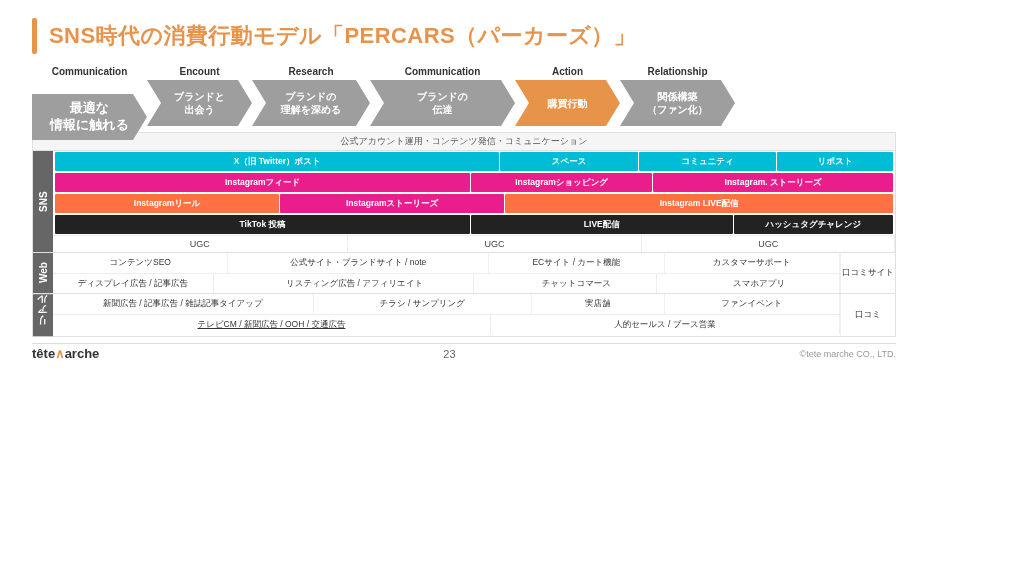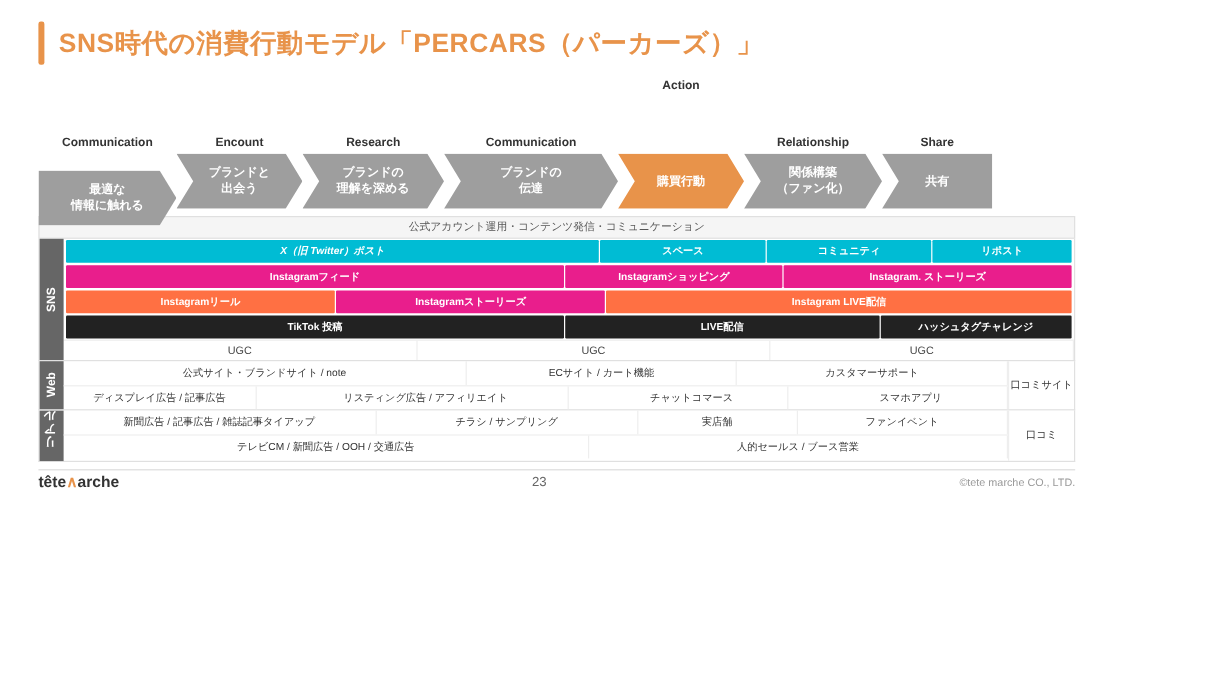--- a/index.html
+++ b/index.html
@@ -53,21 +53,21 @@
 
   <div class="title-bar">
     <div class="title-accent"></div>
     <h1 class="main-title">SNS時代の消費行動モデル「PERCARS（パーカーズ）」</h1>
   </div>
 
   <div style="display:flex; align-items:flex-end; width:100%; margin-bottom:6px; gap:0;">
   <div style="display: flex; flex-direction: column; align-items: center; width: 115px;">
         <div style="font-size: 10px; font-weight: 600; color: rgb(51, 51, 51); margin-bottom: 3px; text-align: center; white-space: nowrap;">Communication</div>
         <div style="width: 100%; height: 46px; display: flex; align-items: center; justify-content: center;">
-          <div style="width: 100%; height: 100%; background: rgb(158, 158, 158); clip-path: polygon(0px 0px, calc(100% - 14px) 0px, 100% 50%, calc(100% - 14px) 100%, 0px 100%); display: flex; align-items: center; justify-content: center; font-size: 10px; font-weight: bold; color: rgb(255, 255, 255); text-align: center; line-height: 1.3; white-space: pre-line; padding: 0px 8px; margin-top: 28px;">最適な
+          <div style="width: 100%; height: 100%; background: rgb(158, 158, 158); clip-path: polygon(0px 0px, calc(100% - 14px) 0px, 100% 50%, calc(100% - 14px) 100%, 0px 100%); display: flex; align-items: center; justify-content: center; font-size: 13px; font-weight: bold; color: rgb(255, 255, 255); text-align: center; line-height: 1.3; white-space: pre-line; padding: 0px 8px; margin-top: 28px;">最適な
 情報に触れる</div>
         </div>
       </div>
       <div style="display: flex; flex-direction: column; align-items: center; width: 105px;">
         <div style="font-size: 10px; font-weight: 600; color: rgb(51, 51, 51); margin-bottom: 3px; text-align: center; white-space: nowrap;">Encount</div>
         <div style="width: 100%; height: 46px; display: flex; align-items: center; justify-content: center;">
           <div style="width: 100%; height: 100%; background: rgb(158, 158, 158); clip-path: polygon(0px 0px, calc(100% - 14px) 0px, 100% 50%, calc(100% - 14px) 100%, 0px 100%, 14px 50%); display: flex; align-items: center; justify-content: center; font-size: 10px; font-weight: bold; color: rgb(255, 255, 255); text-align: center; line-height: 1.3; white-space: pre-line; padding: 0px 8px;">ブランドと
 出会う</div>
         </div>
       </div>
@@ -78,48 +78,42 @@
 理解を深める</div>
         </div>
       </div>
       <div style="display: flex; flex-direction: column; align-items: center; width: 145px;">
         <div style="font-size: 10px; font-weight: 600; color: rgb(51, 51, 51); margin-bottom: 3px; text-align: center; white-space: nowrap;">Communication</div>
         <div style="width: 100%; height: 46px; display: flex; align-items: center; justify-content: center;">
           <div style="width: 100%; height: 100%; background: rgb(158, 158, 158); clip-path: polygon(0px 0px, calc(100% - 14px) 0px, 100% 50%, calc(100% - 14px) 100%, 0px 100%, 14px 50%); display: flex; align-items: center; justify-content: center; font-size: 10px; font-weight: bold; color: rgb(255, 255, 255); text-align: center; line-height: 1.3; white-space: pre-line; padding: 0px 8px;">ブランドの
 伝達</div>
         </div>
       </div>
-      <div style="display: flex; flex-direction: column; align-items: center; width: 105px; gap: 48px;">
+      <div style="display: flex; flex-direction: column; align-items: center; width: 105px;">
         <div style="font-size: 10px; font-weight: 600; color: rgb(51, 51, 51); margin-bottom: 3px; text-align: center; white-space: nowrap;">Action</div>
         <div style="width: 100%; height: 46px; display: flex; align-items: center; justify-content: center;">
           <div style="width: 100%; height: 100%; background: rgb(232, 147, 74); clip-path: polygon(0px 0px, calc(100% - 14px) 0px, 100% 50%, calc(100% - 14px) 100%, 0px 100%, 14px 50%); display: flex; align-items: center; justify-content: center; font-size: 10px; font-weight: bold; color: rgb(255, 255, 255); text-align: center; line-height: 1.3; white-space: pre-line; padding: 0px 8px;">購買行動</div>
         </div>
       </div>
       <div style="display: flex; flex-direction: column; align-items: center; width: 115px;">
         <div style="font-size: 10px; font-weight: 600; color: rgb(51, 51, 51); margin-bottom: 3px; text-align: center; white-space: nowrap;">Relationship</div>
         <div style="width: 100%; height: 46px; display: flex; align-items: center; justify-content: center;">
           <div style="width: 100%; height: 100%; background: rgb(158, 158, 158); clip-path: polygon(0px 0px, calc(100% - 14px) 0px, 100% 50%, calc(100% - 14px) 100%, 0px 100%, 14px 50%); display: flex; align-items: center; justify-content: center; font-size: 10px; font-weight: bold; color: rgb(255, 255, 255); text-align: center; line-height: 1.3; white-space: pre-line; padding: 0px 8px;">関係構築
 （ファン化）</div>
         </div>
       </div>
-      <div style="display: flex; flex-direction: column; align-items: center; width: 92px;">
-        <div style="font-size: 10px; font-weight: 600; color: rgb(51, 51, 51); margin-bottom: 3px; text-align: center; white-space: nowrap;">Share</div>
-        <div style="width: 100%; height: 46px; display: flex; align-items: center; justify-content: center;">
-          <div style="width: 100%; height: 100%; background: rgb(158, 158, 158); clip-path: polygon(0px 0px, 100% 0px, 100% 100%, 0px 100%, 14px 50%); display: flex; align-items: center; justify-content: center; font-size: 10px; font-weight: bold; color: rgb(255, 255, 255); text-align: center; line-height: 1.3; white-space: pre-line; padding: 0px 8px;">共有</div>
-        </div>
-      </div>
     </div>
 
   <div style="width:100%;">
   <div style="background: rgb(245, 245, 245); text-align: center; font-size: 9px; color: rgb(85, 85, 85); padding: 2px; border: 1px solid rgb(224, 224, 224); margin-top: 0px;">公式アカウント運用・コンテンツ発信・コミュニケーション</div>
       <div style="display: flex; width: 100%; border-right: 1px solid rgb(224, 224, 224); border-bottom: 1px solid rgb(224, 224, 224); border-left: 1px solid rgb(224, 224, 224); border-image: initial; border-top: none; margin-bottom: 0px;">
         <div style="writing-mode: vertical-rl; transform: rotate(180deg); background: rgb(102, 102, 102); color: rgb(255, 255, 255); font-size: 10px; font-weight: bold; display: flex; align-items: center; justify-content: center; padding: 4px 3px; min-width: 20px;">SNS</div>
         <div style="flex: 1 1 0%; display: flex; flex-direction: column;">
           <div style="display: flex; height: 19px; margin: 1px 2px; gap: 1px;">
-            <div style="flex: 4 1 0%; background: rgb(0, 188, 212); display: flex; align-items: center; justify-content: center; font-size: 8.5px; font-weight: bold; color: rgb(255, 255, 255); white-space: nowrap; overflow: hidden; padding: 0px 3px; border-radius: 1px; font-style: italic;">X（旧 Twitter）ポスト</div>
+            <div style="flex: 4 1 0%; background: rgb(0, 188, 212); display: flex; align-items: center; justify-content: center; font-size: 8.5px; font-weight: bold; color: rgb(255, 255, 255); white-space: nowrap; overflow: hidden; padding: 0px 3px; border-radius: 1px;">X（旧 Twitter）ポスト</div>
             <div style="flex: 1.2 1 0%; background: rgb(0, 188, 212); display: flex; align-items: center; justify-content: center; font-size: 8.5px; font-weight: bold; color: rgb(255, 255, 255); white-space: nowrap; overflow: hidden; padding: 0px 3px; border-radius: 1px;">スペース</div>
             <div style="flex: 1.2 1 0%; background: rgb(0, 188, 212); display: flex; align-items: center; justify-content: center; font-size: 8.5px; font-weight: bold; color: rgb(255, 255, 255); white-space: nowrap; overflow: hidden; padding: 0px 3px; border-radius: 1px;">コミュニティ</div>
             <div style="flex: 1 1 0%; background: rgb(0, 188, 212); display: flex; align-items: center; justify-content: center; font-size: 8.5px; font-weight: bold; color: rgb(255, 255, 255); white-space: nowrap; overflow: hidden; padding: 0px 3px; border-radius: 1px;">リポスト</div>
           </div>
           <div style="display: flex; height: 19px; margin: 1px 2px; gap: 1px;">
             <div style="flex: 3.5 1 0%; background: rgb(233, 30, 140); display: flex; align-items: center; justify-content: center; font-size: 8.5px; font-weight: bold; color: rgb(255, 255, 255); white-space: nowrap; overflow: hidden; padding: 0px 3px; border-radius: 1px;">Instagramフィード</div>
             <div style="flex: 1.5 1 0%; background: rgb(233, 30, 140); display: flex; align-items: center; justify-content: center; font-size: 8.5px; font-weight: bold; color: rgb(255, 255, 255); white-space: nowrap; overflow: hidden; padding: 0px 3px; border-radius: 1px;">Instagramショッピング</div>
             <div style="flex: 2 1 0%; background: rgb(233, 30, 140); display: flex; align-items: center; justify-content: center; font-size: 8.5px; font-weight: bold; color: rgb(255, 255, 255); white-space: nowrap; overflow: hidden; padding: 0px 3px; border-radius: 1px;">Instagram. ストーリーズ</div>
           </div>
           <div style="display: flex; height: 19px; margin: 1px 2px; gap: 1px;">
@@ -137,20 +131,21 @@
             <div style="flex: 3.5 1 0%; display: flex; align-items: center; justify-content: center; font-size: 9px; color: rgb(68, 68, 68); border-right: 1px solid rgb(238, 238, 238); height: 100%;">UGC</div>
             <div style="flex: 3 1 0%; display: flex; align-items: center; justify-content: center; font-size: 9px; color: rgb(68, 68, 68); border-right: 1px solid rgb(238, 238, 238); height: 100%;">UGC</div>
           </div>
         </div>
       </div>
       <div style="display: flex; width: 100%; border-right: 1px solid rgb(224, 224, 224); border-bottom: 1px solid rgb(224, 224, 224); border-left: 1px solid rgb(224, 224, 224); border-image: initial; border-top: none;">
         <div style="writing-mode: vertical-rl; transform: rotate(180deg); background: rgb(102, 102, 102); color: rgb(255, 255, 255); font-size: 10px; font-weight: bold; display: flex; align-items: center; justify-content: center; padding: 4px 3px; min-width: 20px;">Web</div>
         <div style="flex: 1 1 0%; display: flex; flex-direction: row; position: relative;">
           <div style="flex: 1 1 0%; display: flex; flex-direction: column;">
             <div style="display: flex; height: 20px; border-top: none;">
+              <div style="flex: 2 1 0%; display: flex; align-items: center; justify-content: center; font-size: 8.5px; color: rgb(51, 51, 51); border-right: 1px solid rgb(238, 238, 238); padding: 0px 2px; text-align: center; white-space: nowrap; overflow: hidden;">コンテンツSEO</div>
               <div style="flex: 3 1 0%; display: flex; align-items: center; justify-content: center; font-size: 8.5px; color: rgb(51, 51, 51); border-right: 1px solid rgb(238, 238, 238); padding: 0px 2px; text-align: center; white-space: nowrap; overflow: hidden;">公式サイト・ブランドサイト / note</div>
               <div style="flex: 2 1 0%; display: flex; align-items: center; justify-content: center; font-size: 8.5px; color: rgb(51, 51, 51); border-right: 1px solid rgb(238, 238, 238); padding: 0px 2px; text-align: center; white-space: nowrap; overflow: hidden;">ECサイト / カート機能</div>
               <div style="flex: 2 1 0%; display: flex; align-items: center; justify-content: center; font-size: 8.5px; color: rgb(51, 51, 51); border-right: 1px solid rgb(238, 238, 238); padding: 0px 2px; text-align: center; white-space: nowrap; overflow: hidden;">カスタマーサポート</div>
             </div>
             <div style="display: flex; height: 20px; border-top: 1px solid rgb(238, 238, 238); gap: 22px;">
               <div style="flex: 2 1 0%; display: flex; align-items: center; justify-content: center; font-size: 8.5px; color: rgb(51, 51, 51); border-right: 1px solid rgb(238, 238, 238); padding: 0px 2px; text-align: center; white-space: nowrap; overflow: hidden;">ディスプレイ広告 / 記事広告</div>
               <div style="flex: 3 1 0%; display: flex; align-items: center; justify-content: center; font-size: 8.5px; color: rgb(51, 51, 51); border-right: 1px solid rgb(238, 238, 238); padding: 0px 2px; text-align: center; white-space: nowrap; overflow: hidden;">リスティング広告 / アフィリエイト</div>
               <div style="flex: 2 1 0%; display: flex; align-items: center; justify-content: center; font-size: 8.5px; color: rgb(51, 51, 51); border-right: 1px solid rgb(238, 238, 238); padding: 0px 2px; text-align: center; white-space: nowrap; overflow: hidden;">チャットコマース</div>
               <div style="flex: 2 1 0%; display: flex; align-items: center; justify-content: center; font-size: 8.5px; color: rgb(51, 51, 51); border-right: 1px solid rgb(238, 238, 238); padding: 0px 2px; text-align: center; white-space: nowrap; overflow: hidden;">スマホアプリ</div>
             </div>
@@ -162,21 +157,21 @@
         <div style="writing-mode: vertical-rl; transform: rotate(180deg); background: rgb(102, 102, 102); color: rgb(255, 255, 255); font-size: 10px; font-weight: bold; display: flex; align-items: center; justify-content: center; padding: 4px 3px; min-width: 20px;">リアル</div>
         <div style="flex: 1 1 0%; display: flex; flex-direction: row; position: relative;">
           <div style="flex: 1 1 0%; display: flex; flex-direction: column;">
             <div style="display: flex; height: 20px; border-top: none;">
               <div style="flex: 3 1 0%; display: flex; align-items: center; justify-content: center; font-size: 8.5px; color: rgb(51, 51, 51); border-right: 1px solid rgb(238, 238, 238); padding: 0px 2px; text-align: center; white-space: nowrap; overflow: hidden;">新聞広告 / 記事広告 / 雑誌記事タイアップ</div>
               <div style="flex: 2.5 1 0%; display: flex; align-items: center; justify-content: center; font-size: 8.5px; color: rgb(51, 51, 51); border-right: 1px solid rgb(238, 238, 238); padding: 0px 2px; text-align: center; white-space: nowrap; overflow: hidden;">チラシ / サンプリング</div>
               <div style="flex: 1.5 1 0%; display: flex; align-items: center; justify-content: center; font-size: 8.5px; color: rgb(51, 51, 51); border-right: 1px solid rgb(238, 238, 238); padding: 0px 2px; text-align: center; white-space: nowrap; overflow: hidden;">実店舗</div>
               <div style="flex: 2 1 0%; display: flex; align-items: center; justify-content: center; font-size: 8.5px; color: rgb(51, 51, 51); border-right: 1px solid rgb(238, 238, 238); padding: 0px 2px; text-align: center; white-space: nowrap; overflow: hidden;">ファンイベント</div>
             </div>
             <div style="display: flex; height: 20px; border-top: 1px solid rgb(238, 238, 238);">
-              <div style="flex: 3 1 0%; display: flex; align-items: center; justify-content: center; font-size: 8.5px; color: rgb(51, 51, 51); border-right: 1px solid rgb(238, 238, 238); padding: 0px 12px; text-align: center; white-space: nowrap; overflow: hidden;">テレビCM / 新聞広告 / OOH / 交通広告</div>
+              <div style="flex: 3 1 0%; display: flex; align-items: center; justify-content: center; font-size: 8.5px; color: rgb(51, 51, 51); border-right: 1px solid rgb(238, 238, 238); padding: 0px 12px; text-align: center; white-space: nowrap; overflow: hidden; text-decoration: underline;">テレビCM / 新聞広告 / OOH / 交通広告</div>
               <div style="flex: 2.5 1 0%; display: flex; align-items: center; justify-content: center; font-size: 8.5px; color: rgb(51, 51, 51); border-right: 1px solid rgb(238, 238, 238); padding: 0px 2px; text-align: center; white-space: nowrap; overflow: hidden;">人的セールス / ブース営業</div>
             </div>
           </div>
           <div style="display: flex; align-items: center; justify-content: center; font-size: 8.5px; color: rgb(51, 51, 51); border-left: 1px solid rgb(238, 238, 238); padding: 0px 2px; text-align: center; white-space: nowrap; width: 22.5px; min-width: 55px; max-width: 70px;">口コミ</div>
         </div>
       </div>
     </div>
 
   <div class="footer">
     <div style="font-size:13px; font-weight:bold; color:#333;">

